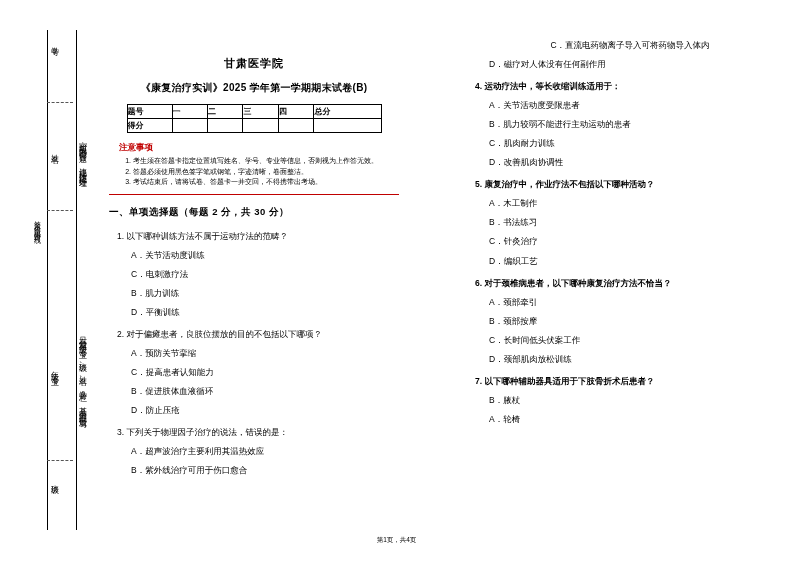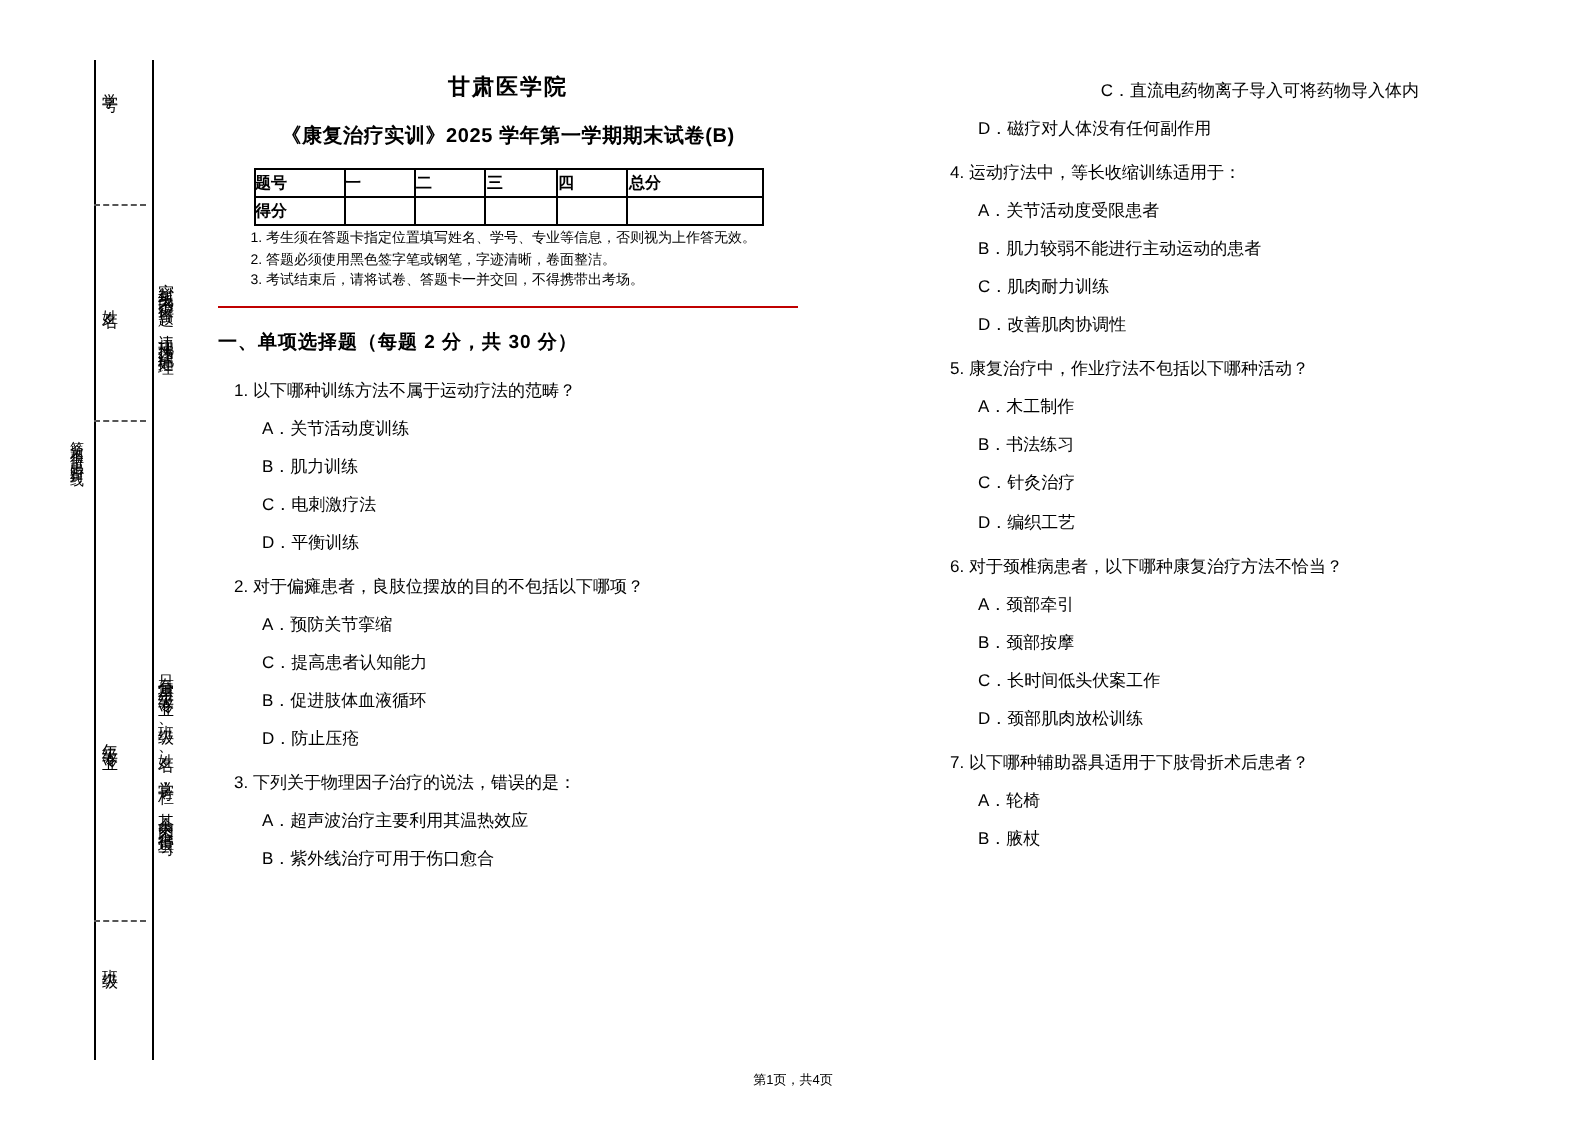--- a/index.html
+++ b/index.html
@@ -62,21 +62,21 @@
     width: 318px;
   }
   .col-left { left: 0; }
   .col-right { left: 358px; }
 
   .school {
     text-align: center;
     font-size: 11px;
     font-weight: bold;
     letter-spacing: 1px;
-    margin-top: 8px;
+    margin-top: 28px;
   }
   .exam-title {
     text-align: center;
     font-size: 10px;
     font-weight: bold;
     margin-top: 10px;
     letter-spacing: 0.3px;
   }
 
   
@@ -134,21 +134,21 @@
     font-size: 8.5px;
     margin: 8px 0 0 36px;
     line-height: 1.3;
   }
   .opt-cont {
     font-size: 8.5px;
     margin: 8px 0 0 36px;
     line-height: 1.3;
   }
   .q-first { margin-top: 12px; }
-  .col-right .q { margin-top: 11px; }
+  .col-right .q { margin-top: 11px; font-weight: bold; }
 
   .footer {
     position: absolute;
     left: 0;
     right: 0;
     bottom: 16px;
     text-align: center;
     font-size: 6.5px;
     color: #000;
   }
@@ -200,37 +200,38 @@
           <td class="hdr lbl">得分</td>
           <td></td>
           <td></td>
           <td></td>
           <td></td>
           <td></td>
         </tr>
       </tbody>
         </table>
 
+      <div class="notice-title">注意事项</div>
       <ol class="notice">
         <li>考生须在答题卡指定位置填写姓名、学号、专业等信息，否则视为上作答无效。</li>
         <li>答题必须使用黑色签字笔或钢笔，字迹清晰，卷面整洁。</li>
         <li>考试结束后，请将试卷、答题卡一并交回，不得携带出考场。</li>
       </ol>
 
       <hr class="hr-red">
 
       <div class="section-head">一、单项选择题（每题 2 分，共 30 分）</div>
 
       <div class="q q-first">
         <span>1.</span>
         <span>以下哪种训练方法不属于运动疗法的范畴？</span>
       </div>
       <div class="opt">A．关节活动度训练</div>
+      <div class="opt">C．电刺激疗法</div>
       <div class="opt">B．肌力训练</div>
-      <div class="opt">C．电刺激疗法</div>
       <div class="opt">D．平衡训练</div>
 
       <div class="q">
         <span>2.</span>
         <span>对于偏瘫患者，良肢位摆放的目的不包括以下哪项？</span>
       </div>
       <div class="opt">A．预防关节挛缩</div>
       <div class="opt">C．提高患者认知能力</div>
       <div class="opt">B．促进肢体血液循环</div>
       <div class="opt">D．防止压疮</div>
@@ -273,22 +274,22 @@
       </div>
       <div class="opt">A．颈部牵引</div>
       <div class="opt">B．颈部按摩</div>
       <div class="opt">C．长时间低头伏案工作</div>
       <div class="opt">D．颈部肌肉放松训练</div>
 
       <div class="q">
         <span>7.</span>
         <span>以下哪种辅助器具适用于下肢骨折术后患者？</span>
       </div>
+      <div class="opt">B．腋杖</div>
       <div class="opt">A．轮椅</div>
-      <div class="opt">B．腋杖</div>
 
     </div>
 
   </div>
 
   <div class="footer">第1页，共4页</div>
 
 </div>
 
 </body></html>

